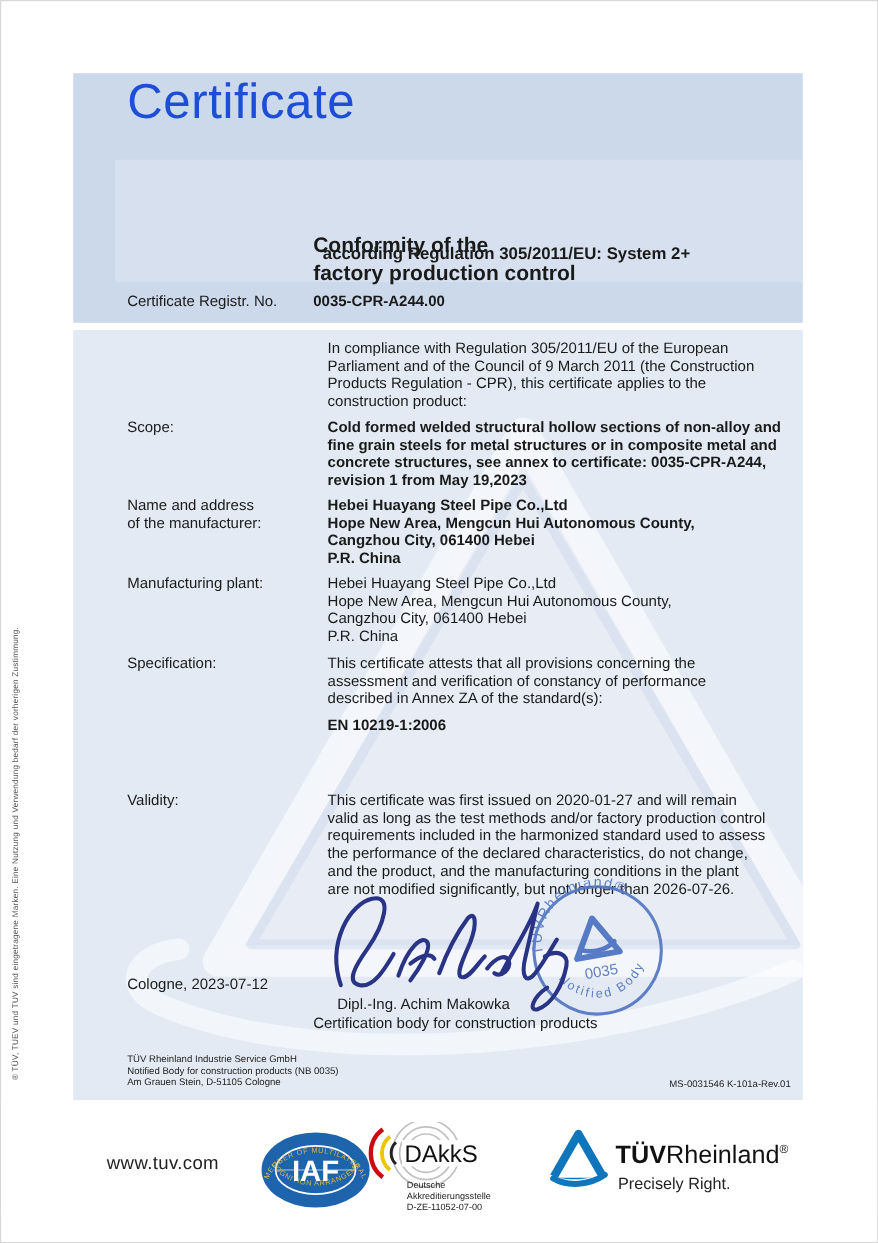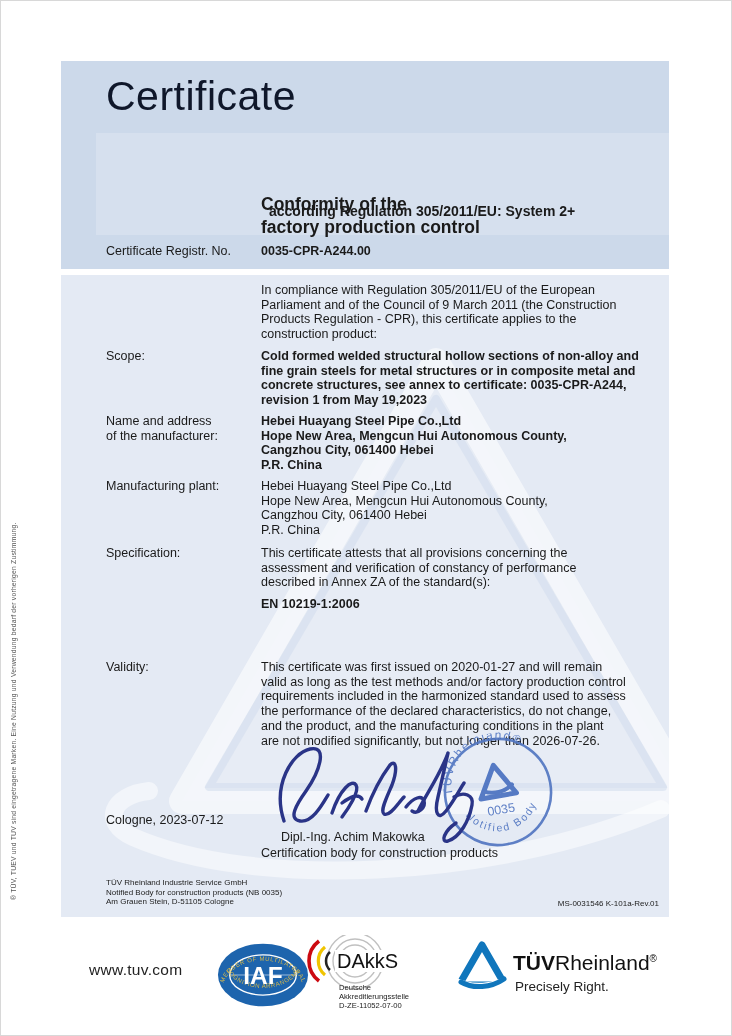--- a/index.html
+++ b/index.html
@@ -16,40 +16,40 @@
   
   .band-header{
     position:absolute;left:60px;top:60px;width:608px;height:208px;
     background:#ccd9ea;
   }
   .band-header .soft-overlay{
     position:absolute;left:35px;top:72px;right:0;height:102px;
     background:rgba(255,255,255,.20);
   }
   .doc-title{
-    position:absolute;left:45px;top:12px;font-size:41px;letter-spacing:.5px;color:#0f172a;
+    position:absolute;left:45px;top:0;font-size:41px;letter-spacing:.5px;color:#1d4ed8;
   }
   .doc-subtitle{
     position:absolute;left:200px;top:84px;font-size:17.5px;font-weight:bold;line-height:23px;
     white-space:pre-line;
     margin-top:48px;
   }
   .doc-according{
     position:absolute;left:208px;top:142px;font-size:14px;font-weight:bold;
   }
   .registr-label{position:absolute;left:45px;top:183px;font-size:12.5px;}
   .registr-value{position:absolute;left:200px;top:183px;font-size:12.5px;font-weight:bold;}
   
   .band-body{
     position:absolute;left:60px;top:274px;width:608px;height:642px;
     background:#e4eaf4;overflow:hidden;
   }
   .watermark{position:absolute;left:0;top:0;pointer-events:none;}
   .row-label{position:absolute;left:45px;font-size:12.5px;line-height:14.7px;white-space:pre-line;}
-  .row-value{position:absolute;left:200px;width:392px;font-size:12.5px;line-height:14.7px;white-space:pre-line;}
+  .row-value{position:absolute;left:212px;width:392px;font-size:12.5px;line-height:14.7px;white-space:pre-line;}
   .bold{font-weight:bold;}
   .place-date{position:absolute;left:45px;top:538px;font-size:12.5px;}
   .signer{position:absolute;left:200px;top:555px;font-size:12.5px;margin-left:20px;}
   .signer-role{position:absolute;left:200px;top:571px;font-size:12.5px;}
   .stamp{position:absolute;left:378px;top:458px;transform:rotate(-10deg);opacity:.92;}
   .signature-svg{position:absolute;left:205px;top:462px;}
   .issuer{
     position:absolute;left:45px;top:603px;font-size:8px;line-height:9.6px;color:#222;white-space:pre-line;
   }
   .doc-ref{position:absolute;right:10px;top:624px;font-size:8px;color:#222;}

